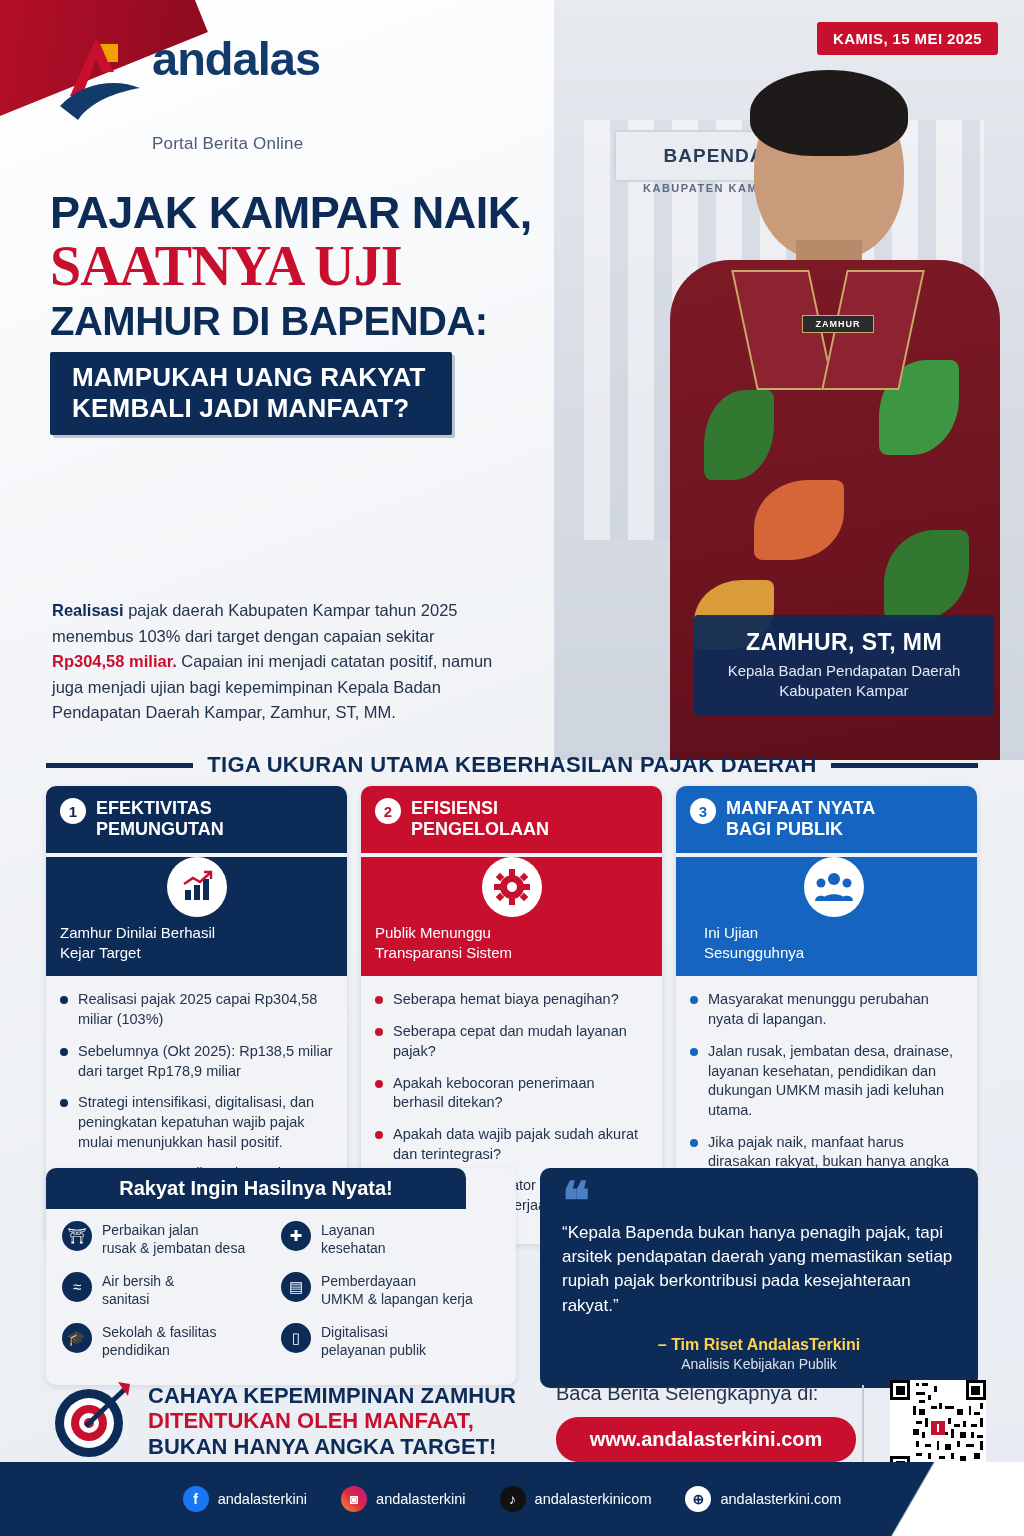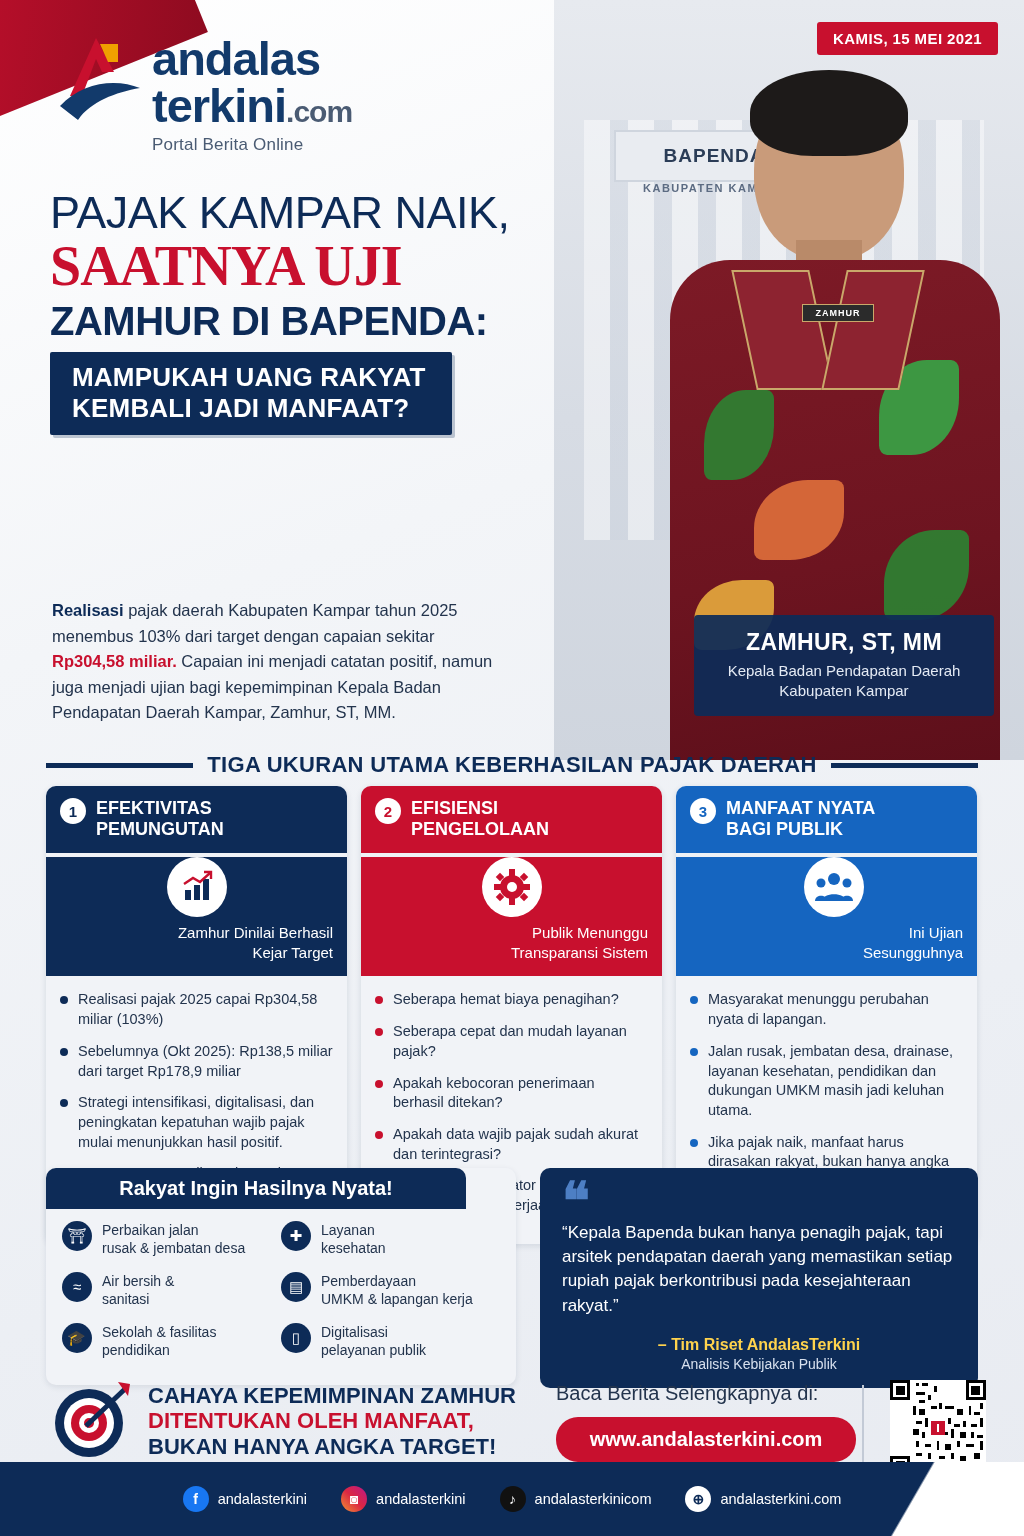--- a/index.html
+++ b/index.html
@@ -51,21 +51,21 @@
     font-size: 47px; font-weight: bold; color: #123a6b; line-height: 1;
     letter-spacing: -1px;
   }
   .logo-terkini .dotcom { color: #4a5b73; font-weight: bold; font-size: 30px; }
   .logo-sub {
     font-size: 17px; color: #4a5b73; margin-top: 6px; margin-left: 96px;
     letter-spacing: .2px;
   }
   
   .headline { position: absolute; top: 190px; left: 50px; z-index: 14; width: 640px; }
-  .hl1 { font-size: 45px; font-weight: normal; color: #0d2b57; line-height: 1.02; letter-spacing: -.5px; }
+  .hl1 { font-size: 45px; font-weight: bold; color: #0d2b57; line-height: 1.02; letter-spacing: -.5px; }
   .hl2 { font-size: 56px; font-weight: bold; color: #c8102e; line-height: 1.0; letter-spacing: -1px; margin-top: 2px; font-family: Liberation Serif, serif;}
   .hl3 { font-size: 52px; font-weight: bold; color: #c8102e; line-height: 1.0; letter-spacing: -1.2px; margin-top: 2px;}
   .hl4 { font-size: 40px; font-weight: bold; color: #0d2b57; line-height: 1.05; letter-spacing: -.5px; margin-top: 6px;}
   .hl-band {
     margin-top: 10px;
     background: #0d2b57;
     color: #fff;
     display: inline-block;
     padding: 10px 26px 12px 22px;
     font-size: 26px; font-weight: bold; line-height: 1.18;
@@ -123,21 +123,21 @@
     background: linear-gradient(170deg,#7d1a26 0%,#6d1420 60%,#5d0f1a 100%);
     border-radius: 60px 60px 0 0;
   }
   .p-collar-l, .p-collar-r {
     position:absolute; top:210px; width:78px; height:120px;
     background:#8d2330; border:2px solid #c9a86a;
   }
   .p-collar-l { left:110px; transform: skewX(12deg); }
   .p-collar-r { left:200px; transform: skewX(-12deg); }
   .p-badge {
-    position:absolute; left:168px; top:244px; width:72px; height:18px;
+    position:absolute; left:168px; top:255px; width:72px; height:18px;
     background:#2b2b2b; color:#fff; font-size:9px; font-weight:bold;
     display:flex; align-items:center; justify-content:center; letter-spacing:1px;
     border:1px solid #caa86a;
   }
   .leaf {
     position:absolute; border-radius: 60% 10% 60% 10%;
     opacity:.95;
   }
   
   .nameplate {
@@ -171,21 +171,21 @@
     display: flex; align-items: center; justify-content: center; flex: 0 0 26px;
   }
   .c2 .num { color: #c8102e; }
   .c3 .num { color: #1565c0; }
   .card-title { font-size: 18px; font-weight: bold; line-height: 1.15; }
   .card-icon {
     width: 60px; height: 60px; border-radius: 50%; background: #fff;
     display: flex; align-items: center; justify-content: center;
     margin: 4px auto 0 auto;
   }
-  .card-sub { text-align: right; font-size: 15px; line-height: 1.3; margin-top: 6px; color: #fff; }
+  .card-sub { text-align: left; font-size: 15px; line-height: 1.3; margin-top: 6px; color: #fff; }
   .card-body { background: #f1f3f7; padding: 14px 14px 16px 14px; min-height: 250px; }
   .card-body ul { list-style: none; }
   .card-body li {
     position: relative; padding-left: 18px; margin-bottom: 12px;
     font-size: 14.5px; color: #23344d; line-height: 1.36;
   }
   .card-body li:before {
     content: ""; position: absolute; left: 0; top: 6px;
     width: 8px; height: 8px; border-radius: 50%;
   }
@@ -264,21 +264,21 @@
   .f-icon.web { background: #fff; color:#0d2b57; }
 </style>
 </head>
 <body>
 
 <div class="poster">
 
   <div class="corner-navy"></div>
   <div class="corner-red"></div>
 
-  <div class="date-badge">KAMIS, 15 MEI 2021</div>
+  <div class="date-badge">KAMIS, 15 MEI 2025</div>
 
   <div class="photo">
     <div class="bldg"></div>
     <div class="sign">BAPENDA</div>
     <div class="sign-sub">KABUPATEN KAMPAR</div>
     <div class="person">
       <div class="p-head"></div>
       <div class="p-hair"></div>
       <div class="p-neck"></div>
       <div class="p-body"></div>
@@ -297,21 +297,20 @@
     <div class="logo-row">
       <div class="logo-mark">
         <svg width="86" height="96" viewBox="0 0 86 96">
           <path d="M14 64 L40 6 L58 40 L46 40 L40 27 L26 64 Z" fill="#c8102e"></path>
           <path d="M44 12 L62 12 L62 30 L52 30 Z" fill="#f0a000"></path>
           <path d="M4 74 C26 50 60 46 84 56 C60 60 34 70 22 88 Z" fill="#123a6b"></path>
         </svg>
       </div>
       <div class="logo-text">
         <div class="logo-andalas">andalas</div>
-        <div class="logo-terkini"><span>terkini</span><span class="dotcom">.com</span></div>
       </div>
     </div>
     <div class="logo-sub">Portal Berita Online</div>
   </div>
 
   <div class="headline">
     <div class="hl1">PAJAK KAMPAR NAIK,</div>
     <div class="hl2">SAATNYA UJI</div>
     <div class="hl4">ZAMHUR DI BAPENDA:</div>
     <div class="hl-band">

